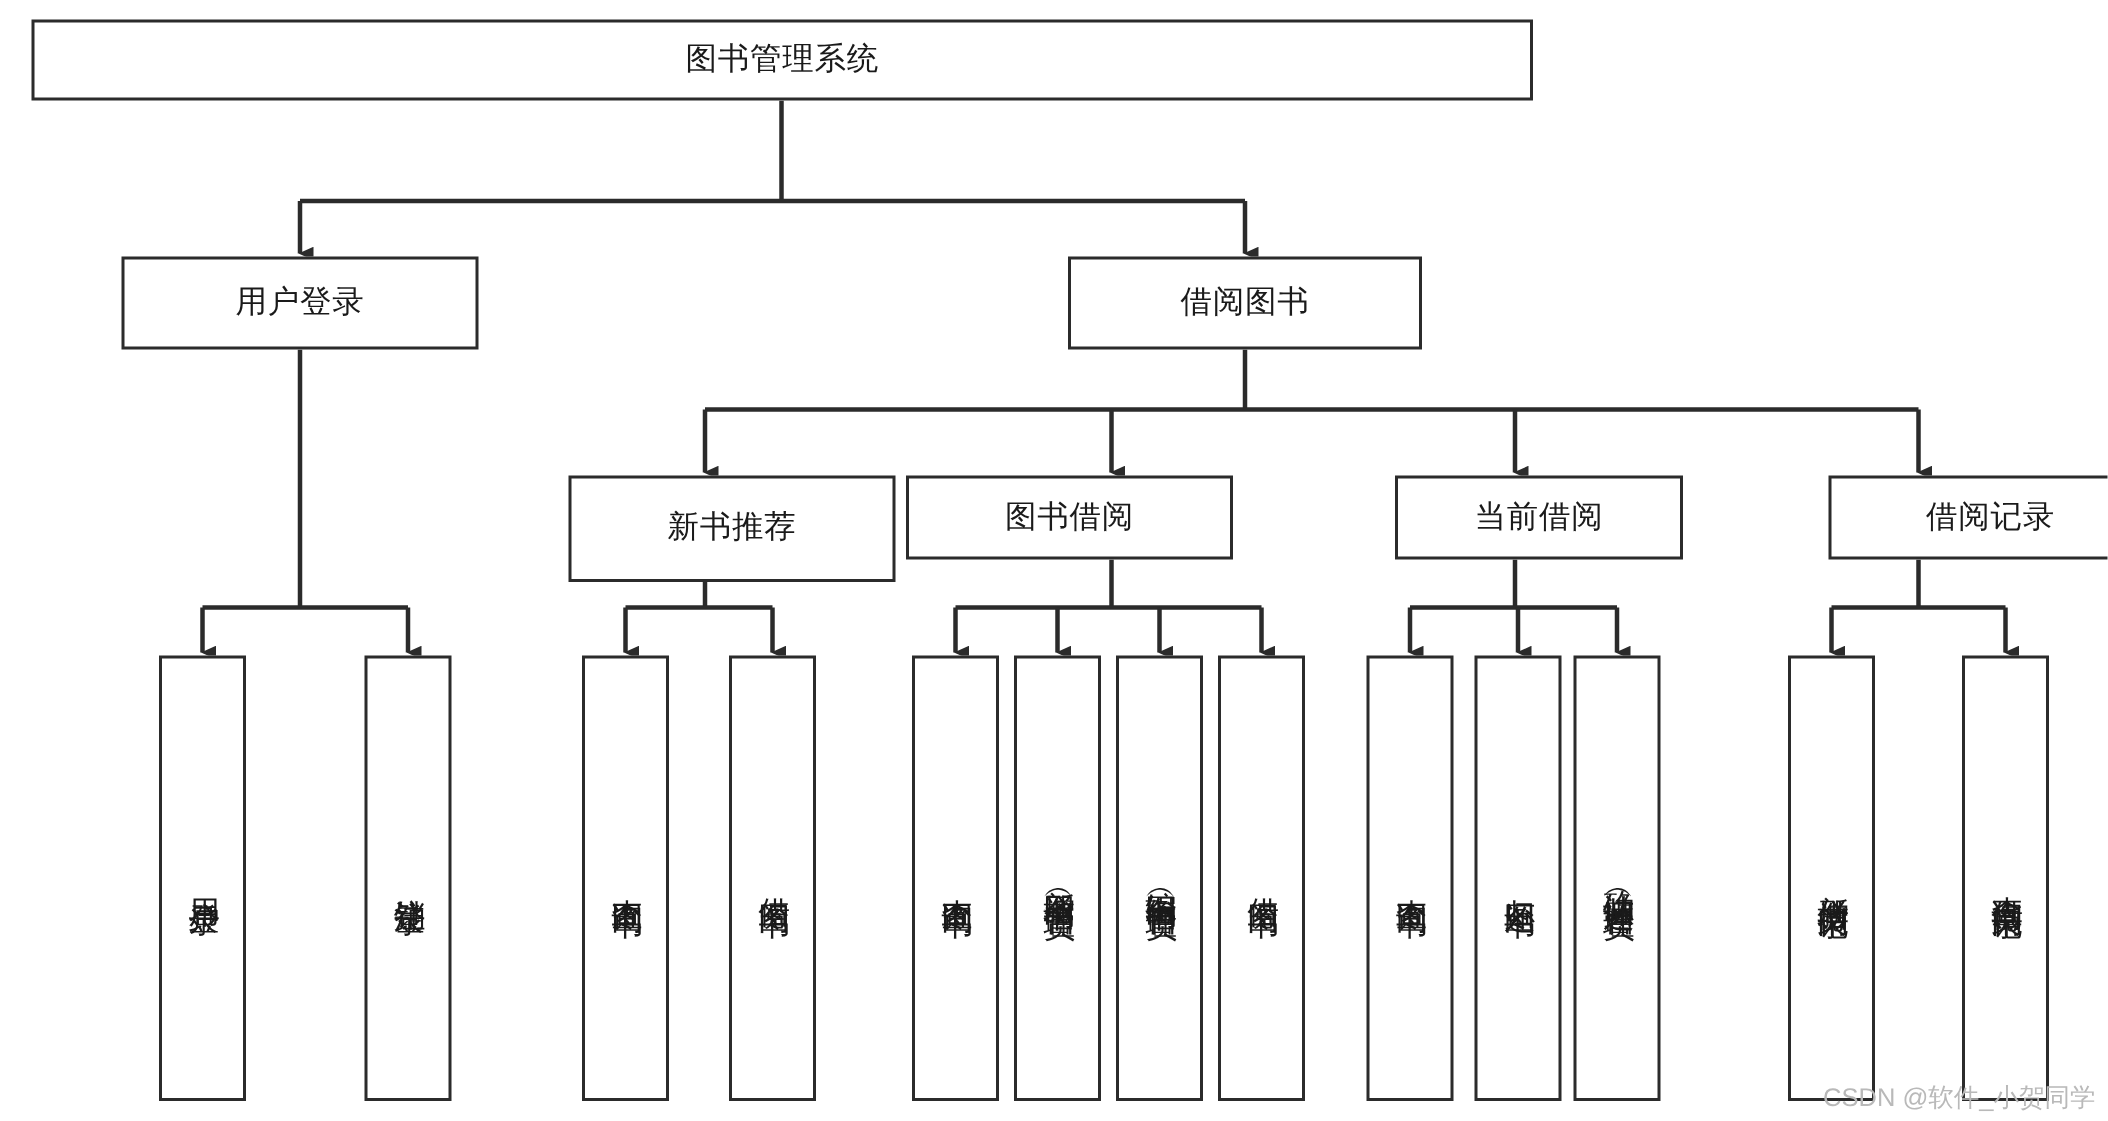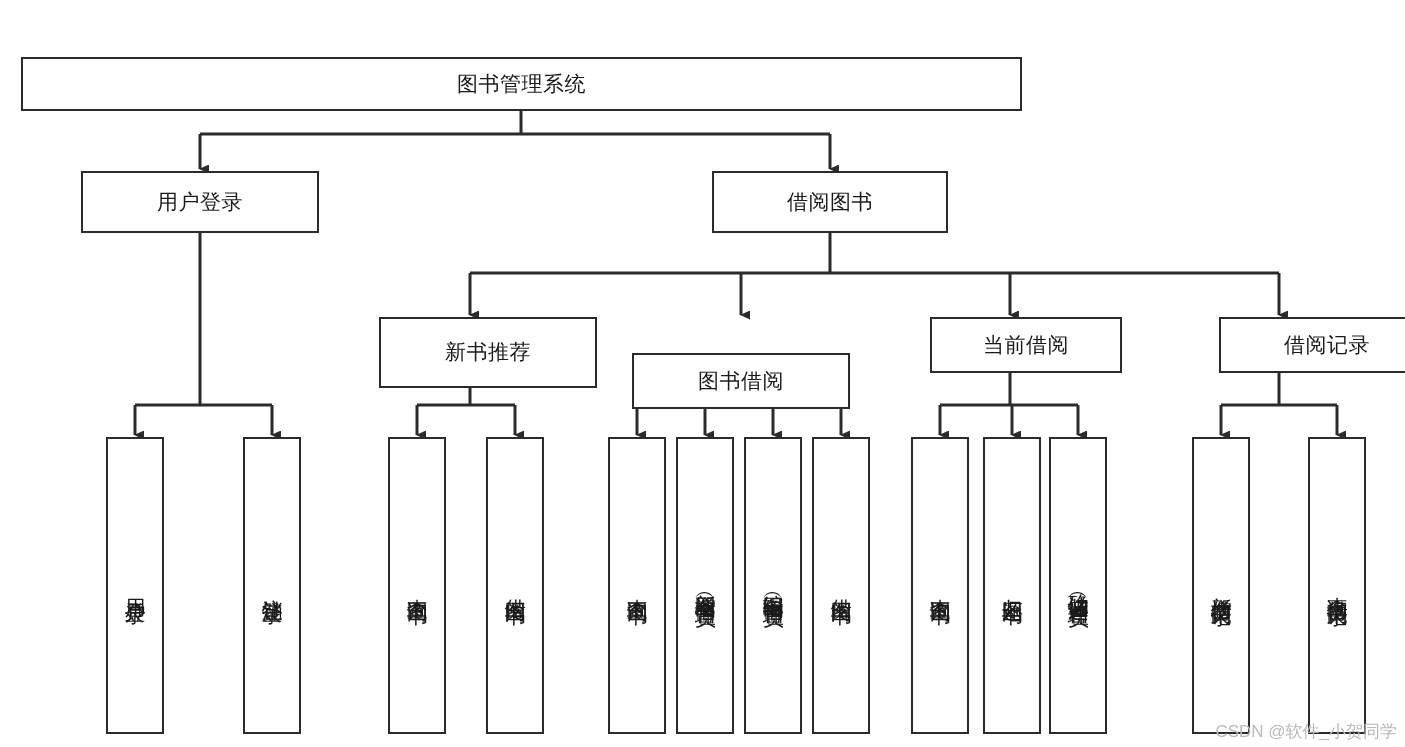--- a/index.html
+++ b/index.html
@@ -103,33 +103,33 @@
         <line x1="940" y1="405" x2="940" y2="435" stroke="#2b2b2b" stroke-width="3" marker-end="url(#arrowhead)"></line>
         <line x1="1012" y1="405" x2="1012" y2="435" stroke="#2b2b2b" stroke-width="3" marker-end="url(#arrowhead)"></line>
         <line x1="1078" y1="405" x2="1078" y2="435" stroke="#2b2b2b" stroke-width="3" marker-end="url(#arrowhead)"></line>
         <line x1="1279" y1="373" x2="1279" y2="405" stroke="#2b2b2b" stroke-width="3"></line>
         <line x1="1221" y1="405" x2="1337" y2="405" stroke="#2b2b2b" stroke-width="3"></line>
         <line x1="1221" y1="405" x2="1221" y2="435" stroke="#2b2b2b" stroke-width="3" marker-end="url(#arrowhead)"></line>
         <line x1="1337" y1="405" x2="1337" y2="435" stroke="#2b2b2b" stroke-width="3" marker-end="url(#arrowhead)"></line>
       </g>
   </svg>
   <div id="nodes-group">
-      <div class="node" style="left: 21px; top: 13px; width: 1001px; height: 54px; margin-top: 44px;">
+      <div class="node" style="left: 21px; top: 13px; width: 1001px; height: 54px;">
         <span class="node-label">图书管理系统</span>
       </div>
       <div class="node" style="left: 81px; top: 171px; width: 238px; height: 62px;">
         <span class="node-label">用户登录</span>
       </div>
       <div class="node" style="left: 712px; top: 171px; width: 236px; height: 62px;">
         <span class="node-label">借阅图书</span>
       </div>
       <div class="node" style="left: 379px; top: 317px; width: 218px; height: 71px;">
         <span class="node-label">新书推荐</span>
       </div>
-      <div class="node" style="left: 632px; top: 317px; width: 218px; height: 56px; margin-top: 36px;">
+      <div class="node" style="left: 604px; top: 317px; width: 218px; height: 56px;">
         <span class="node-label">图书借阅</span>
       </div>
       <div class="node" style="left: 930px; top: 317px; width: 192px; height: 56px;">
         <span class="node-label">当前借阅</span>
       </div>
       <div class="node" style="left: 1171px; top: 317px; width: 216px; height: 56px; margin-left: 48px;">
         <span class="node-label">借阅记录</span>
       </div>
       <div class="node vertical" style="left: 106px; top: 437px; width: 58px; height: 297px;">
         <span class="node-label">用户登录</span>

